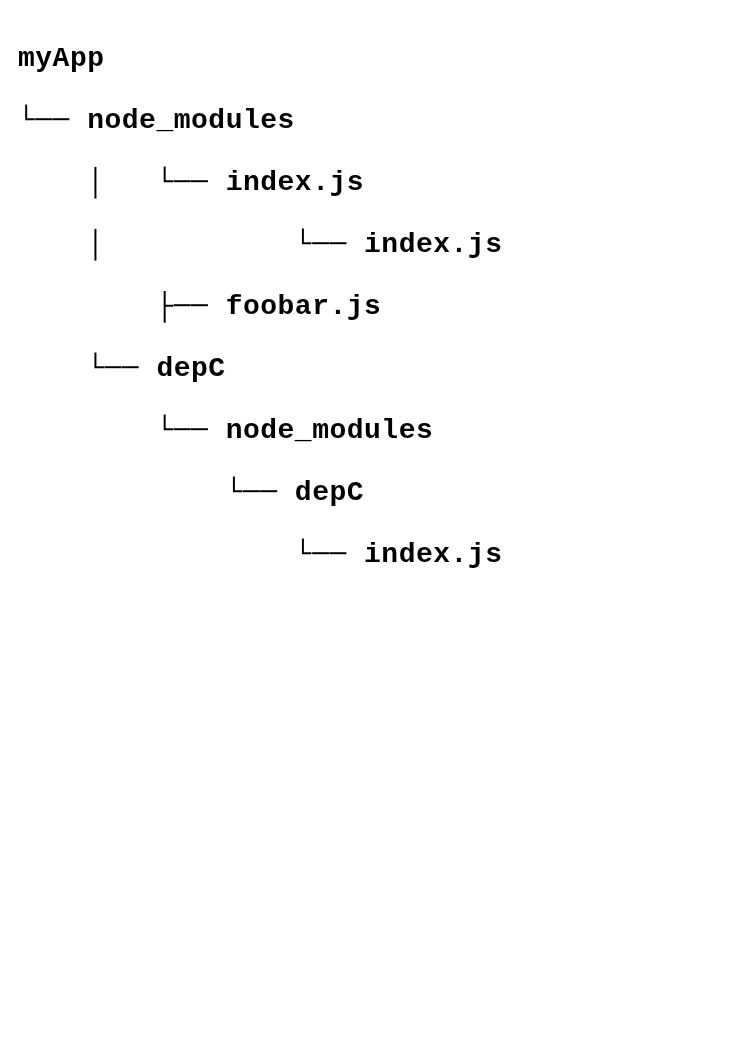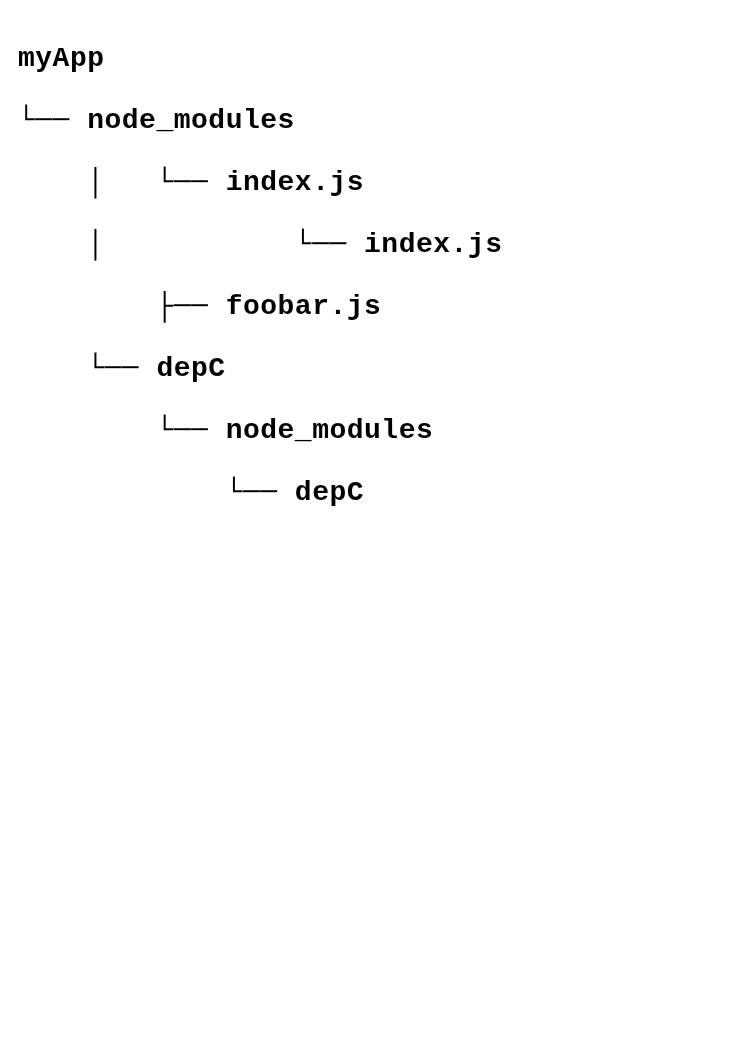--- a/index.html
+++ b/index.html
@@ -31,13 +31,14 @@
 
 <div>
   <div class="tree-line">myApp</div>
   <div class="tree-line">└── node_modules</div>
   <div class="tree-line">    │   └── index.js</div>
   <div class="tree-line">    │           └── index.js</div>
   <div class="tree-line">        ├── foobar.js</div>
   <div class="tree-line">    └── depC</div>
   <div class="tree-line">        └── node_modules</div>
   <div class="tree-line">            └── depC</div>
+  <div class="tree-line">                └── index.js</div>
 </div>
 
 </body></html>

